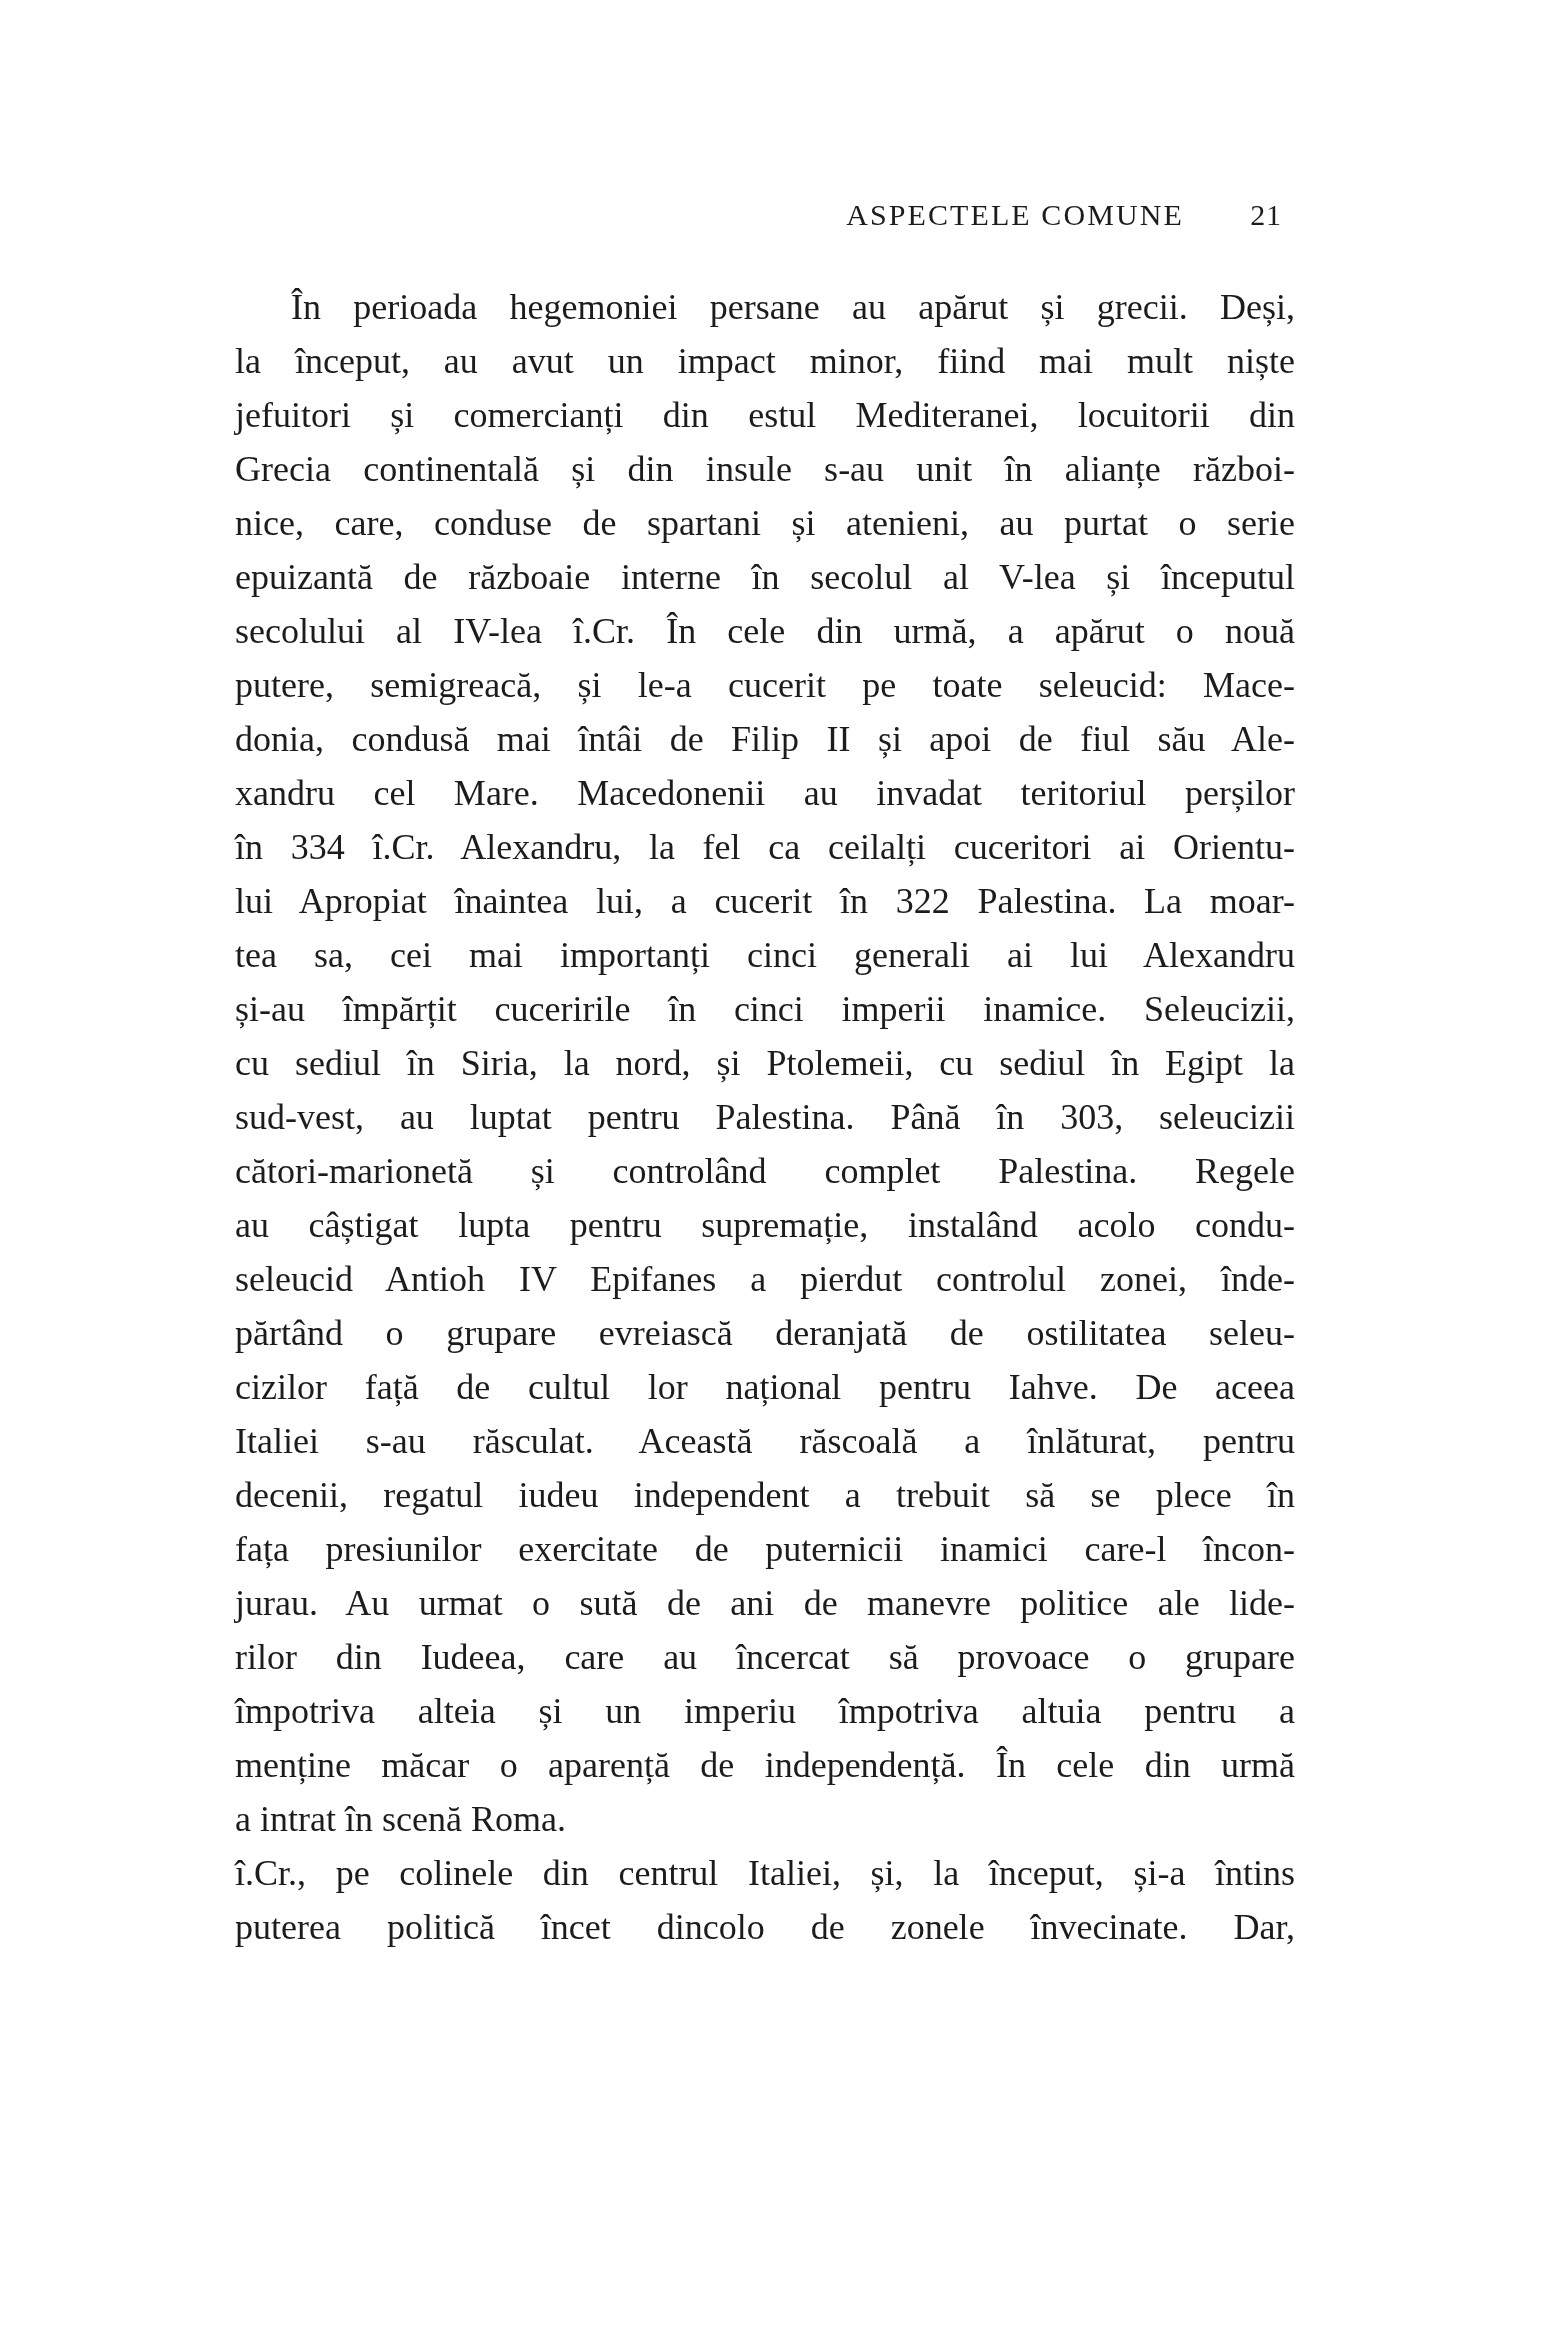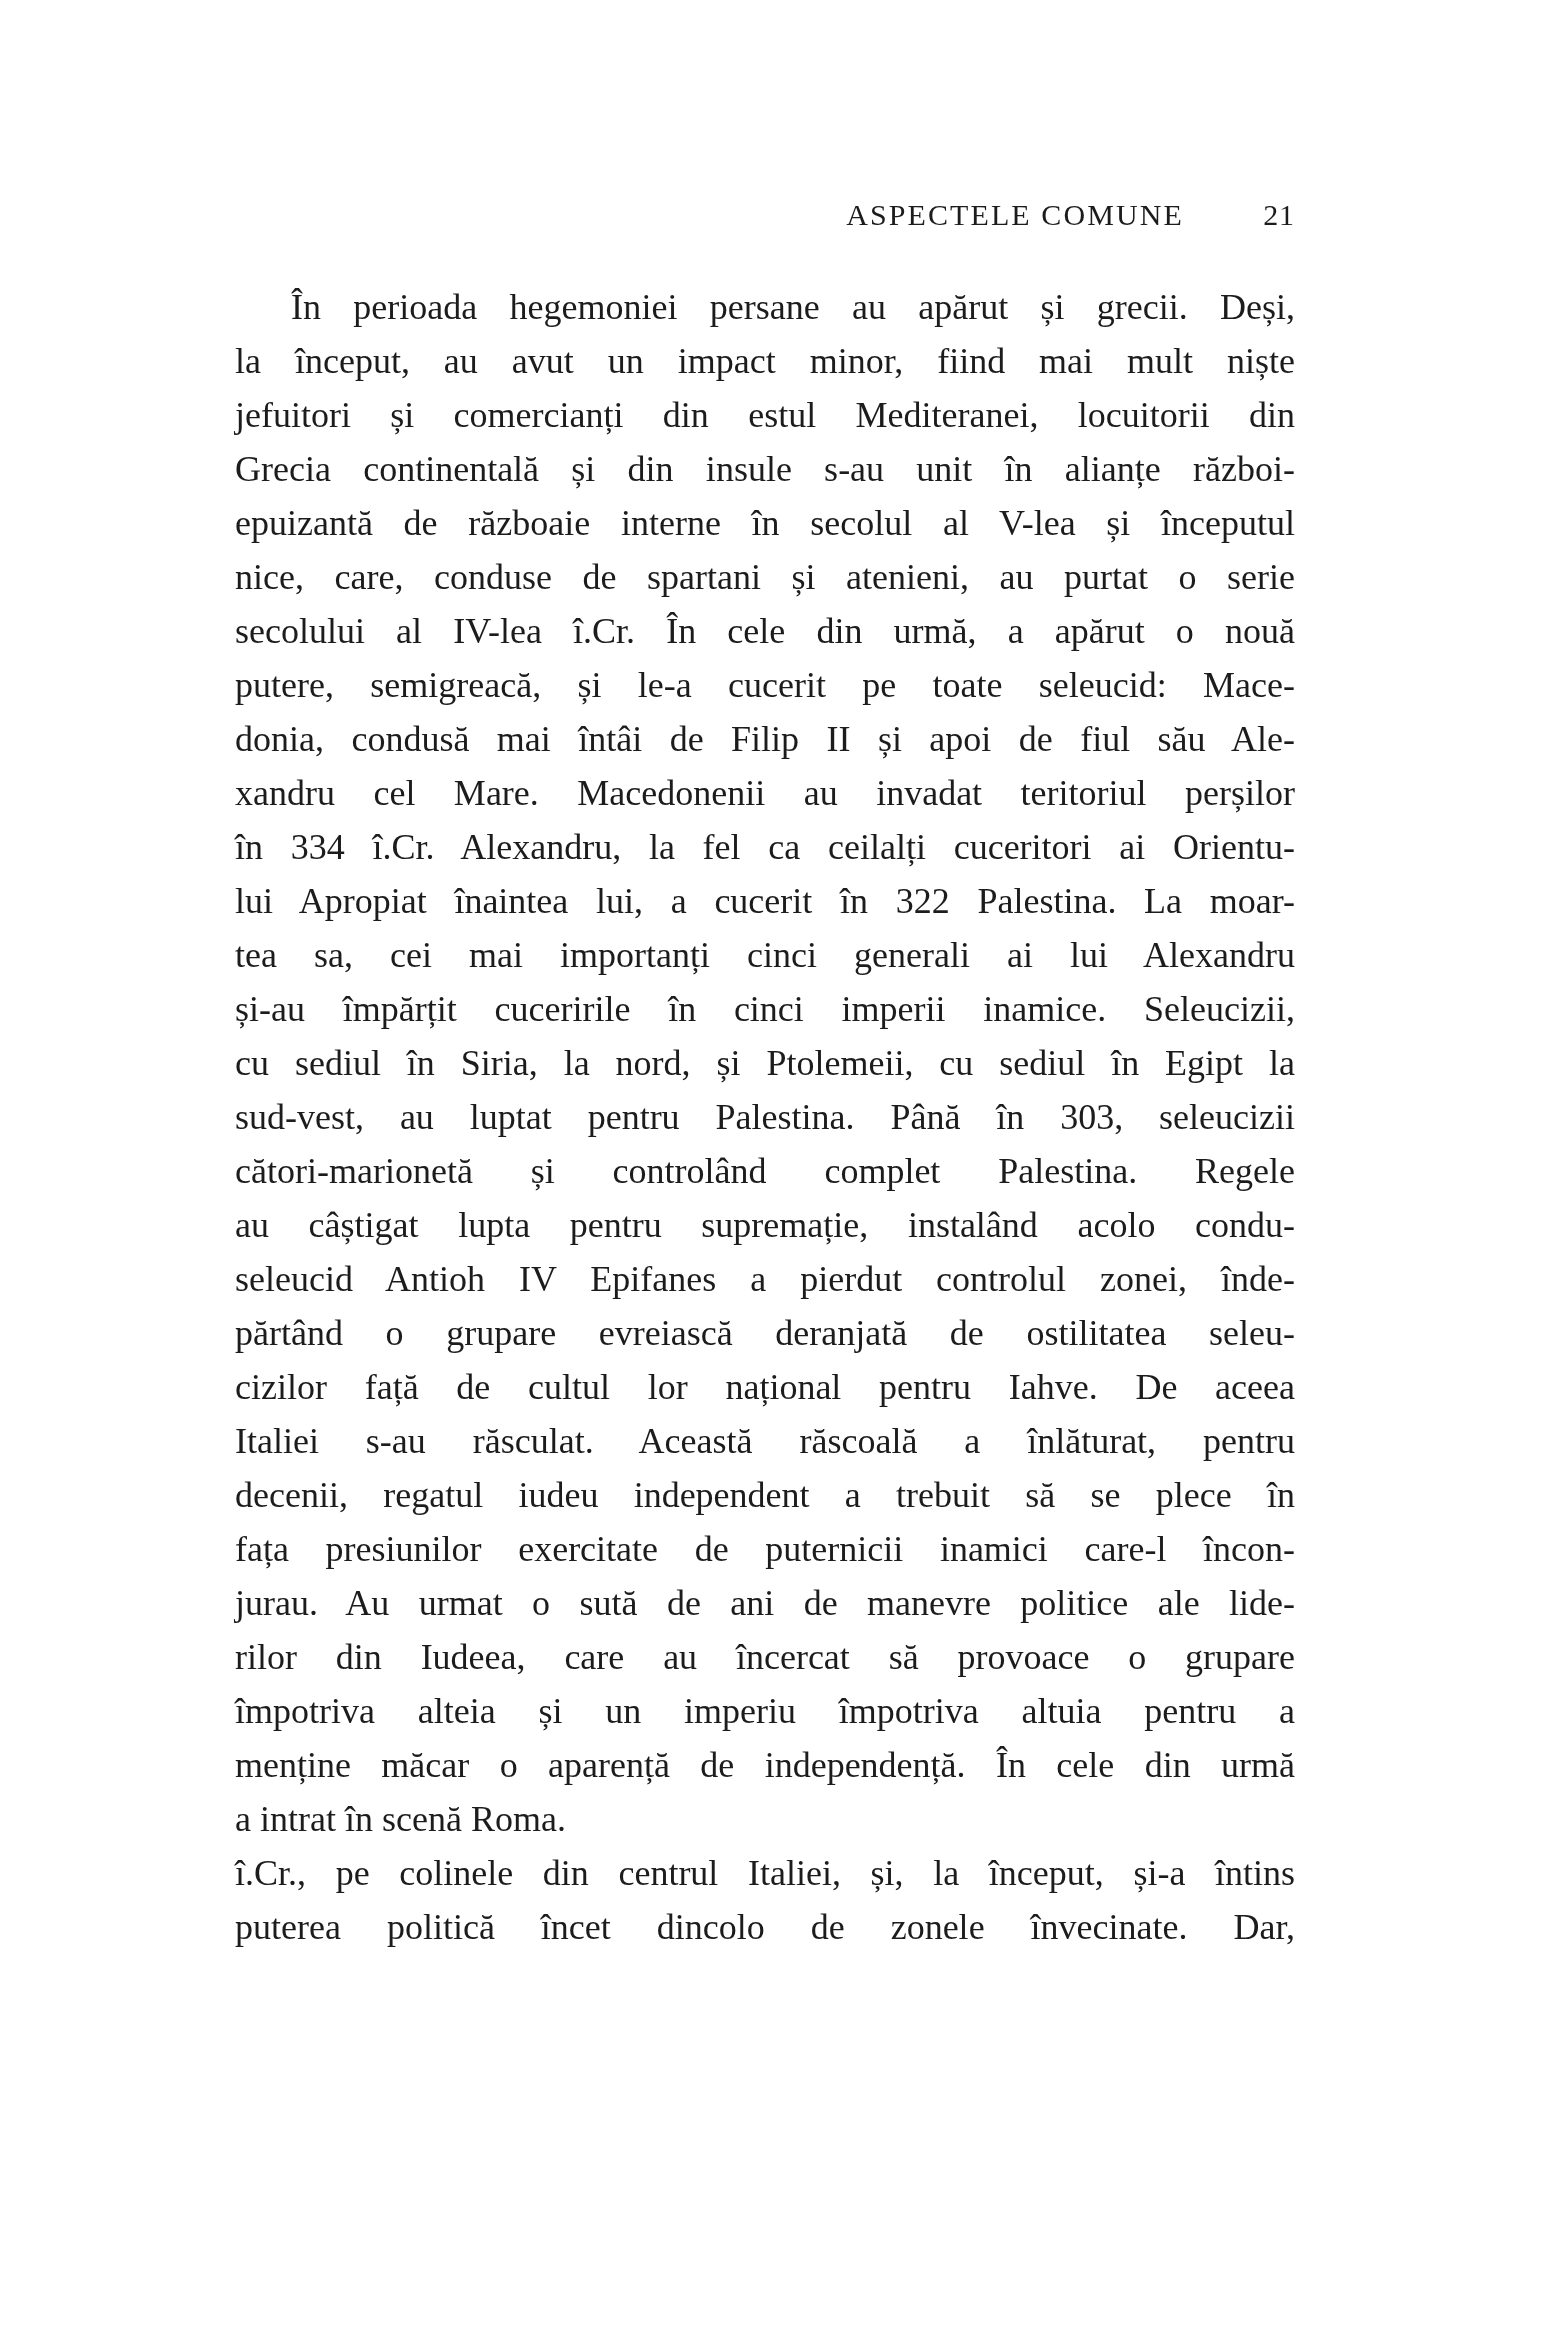--- a/index.html
+++ b/index.html
@@ -4,21 +4,21 @@
 <style>
   html, body { margin: 0; padding: 0; background: #ffffff; }
   body { width: 1565px; height: 2347px; position: relative; overflow: hidden; color: #1c1c1c; }
   .page { position: absolute; left: 0; top: 0; width: 1565px; height: 1964px; background: #ffffff; }
   .running-head {
     position: absolute; top: 196px; left: 833px; width: 462px; height: 38px;
     font-family: "Liberation Serif", "DejaVu Serif", serif;
     font-size: 30px; letter-spacing: 2.1px; line-height: 38px;
   }
   .running-title { position: absolute; left: 13.2px; top: 0; white-space: nowrap; }
-  .page-number { position: absolute; right: 0; top: 0; white-space: nowrap; letter-spacing: 0.9px; }
+  .page-number { position: absolute; right: 13px; top: 0; white-space: nowrap; letter-spacing: 0.9px; }
   .body-text {
     position: absolute; left: 235px; top: 280px; width: 1060px;
     font-family: "Liberation Serif", "DejaVu Serif", serif;
     font-size: 36px;
   }
   .line {
     display: block; height: 54px; line-height: 54px;
     white-space: nowrap; text-align: justify; text-align-last: justify;
     overflow: visible;
   }
@@ -33,22 +33,22 @@
     <span class="running-title">ASPECTELE COMUNE</span>
     <span class="page-number">21</span>
   </div>
 
   <div class="body-text">
     <div class="paragraph" id="p0">
         <span class="line indent">În perioada hegemoniei persane au apărut și grecii. Deși,</span>
         <span class="line">la început, au avut un impact minor, fiind mai mult niște</span>
         <span class="line">jefuitori și comercianți din estul Mediteranei, locuitorii din</span>
         <span class="line">Grecia continentală și din insule s-au unit în alianțe război-</span>
+        <span class="line">nice, care, conduse de spartani și atenieni, au purtat o serie</span>
         <span class="line">epuizantă de războaie interne în secolul al V-lea și începutul</span>
-        <span class="line">nice, care, conduse de spartani și atenieni, au purtat o serie</span>
         <span class="line">secolului al IV-lea î.Cr. În cele din urmă, a apărut o nouă</span>
         <span class="line">putere, semigreacă, și le-a cucerit pe toate seleucid: Mace-</span>
         <span class="line">donia, condusă mai întâi de Filip II și apoi de fiul său Ale-</span>
         <span class="line">xandru cel Mare. Macedonenii au invadat teritoriul perșilor</span>
         <span class="line">în 334 î.Cr. Alexandru, la fel ca ceilalți cuceritori ai Orientu-</span>
         <span class="line">lui Apropiat înaintea lui, a cucerit în 322 Palestina. La moar-</span>
         <span class="line">tea sa, cei mai importanți cinci generali ai lui Alexandru</span>
         <span class="line">și-au împărțit cuceririle în cinci imperii inamice. Seleucizii,</span>
         <span class="line">cu sediul în Siria, la nord, și Ptolemeii, cu sediul în Egipt la</span>
         <span class="line">sud-vest, au luptat pentru Palestina. Până în 303, seleucizii</span>

